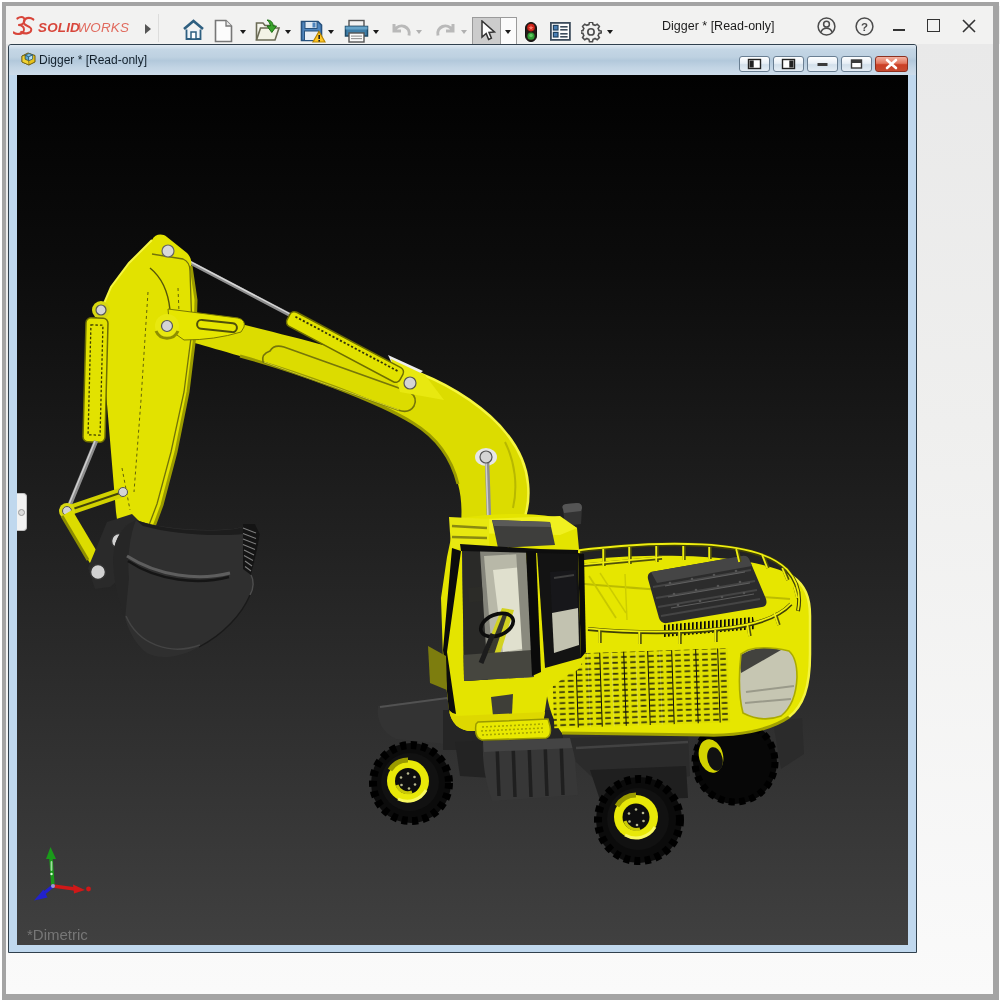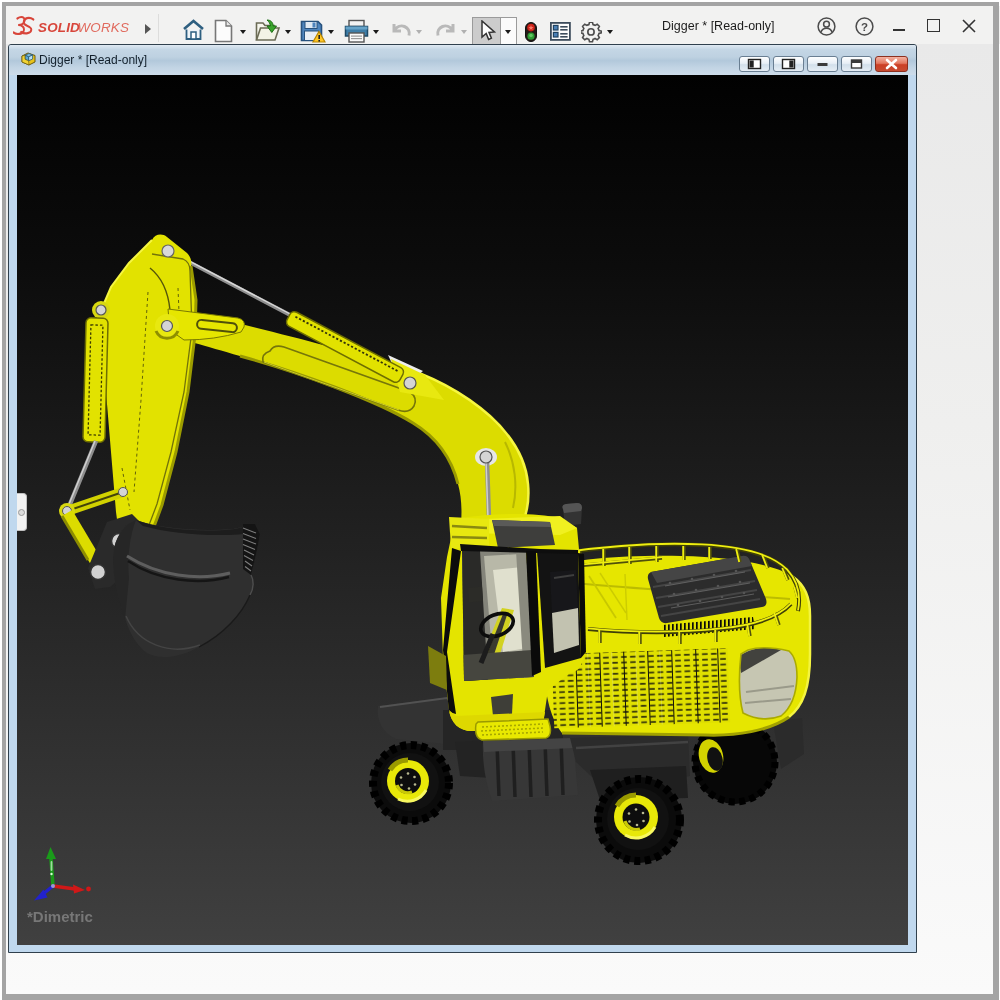--- a/index.html
+++ b/index.html
@@ -3,21 +3,21 @@
 <style>
 html,body{margin:0;padding:0;}
 body{width:1000px;height:1000px;position:relative;background:#fff;font-family:"Liberation Sans",sans-serif;overflow:hidden;}
 #frame{position:absolute;left:2px;top:2px;width:997px;height:998px;border:4px solid #a4a4a4;border-right-width:6px;border-bottom-width:6px;box-sizing:border-box;z-index:50;pointer-events:none;}
 #toolbar{position:absolute;left:6px;top:6px;width:987px;height:38px;background:#f2f2f1;padding-left:36px;}
 #mdi{position:absolute;left:6px;top:44px;width:987px;height:950px;background:linear-gradient(180deg,#e9e9e9 0%,#efefee 40%,#fafafa 100%);}
 #win{position:absolute;left:8px;top:44px;width:909px;height:909px;border:1px solid #30404d;border-radius:3px 3px 0 0;box-sizing:border-box;background:#c0d8ee;z-index:5;}
 #titlebar{position:absolute;left:0;top:0;width:100%;height:30px;border-radius:2px 2px 0 0;background:linear-gradient(180deg,#dfe9f2 0%,#c4d6e5 15%,#bed1e1 40%,#b2c8db 52%,#c2d4e4 75%,#cddcea 100%);}
 #titlebar .ttext{position:absolute;left:30px;top:8px;font-size:12px;color:#13202c;}
 #viewport{position:absolute;left:8px;top:30px;width:891px;height:870px;background:linear-gradient(180deg,#010101 0%,#0c0c0c 22%,#222222 55%,#404040 100%);overflow:hidden;}
-.dimetric{position:absolute;left:10px;top:833px;font-size:15px;font-weight:bold;color:#777777;letter-spacing:0px;}
+.dimetric{position:absolute;left:10px;top:851px;font-size:15px;font-weight:normal;color:#777777;letter-spacing:0px;}
 #tab{position:absolute;left:0px;top:418px;width:10px;height:38px;background:#f2f2f2;border:1px solid #c0c0c0;border-left:none;border-radius:0 4px 4px 0;box-sizing:border-box;}
 #tab:after{content:"";position:absolute;left:1px;top:15px;width:5px;height:5px;border-radius:50%;background:#dcdcdc;border:1px solid #9a9a9a;}
 .wbtn{position:absolute;top:11px;width:31px;height:16px;border:1px solid #697e92;border-radius:3px;background:linear-gradient(180deg,#fdfeff 0%,#e8eff6 45%,#d2dfeb 55%,#e6eef5 100%);box-sizing:border-box;}
 .wbtn.close{background:linear-gradient(180deg,#f4b2a2 0%,#e2775f 45%,#cc4026 55%,#c64a30 100%);border-color:#8c3020;}
 .sep{position:absolute;top:8px;width:1px;height:28px;background:#dddddc;}
 .ddarrow{position:absolute;width:0;height:0;border-left:3.5px solid transparent;border-right:3.5px solid transparent;border-top:4px solid #1a1a1a;}
 .ticon{position:absolute;top:14px;}
 </style></head>
 <body>
 <div id="toolbar">

